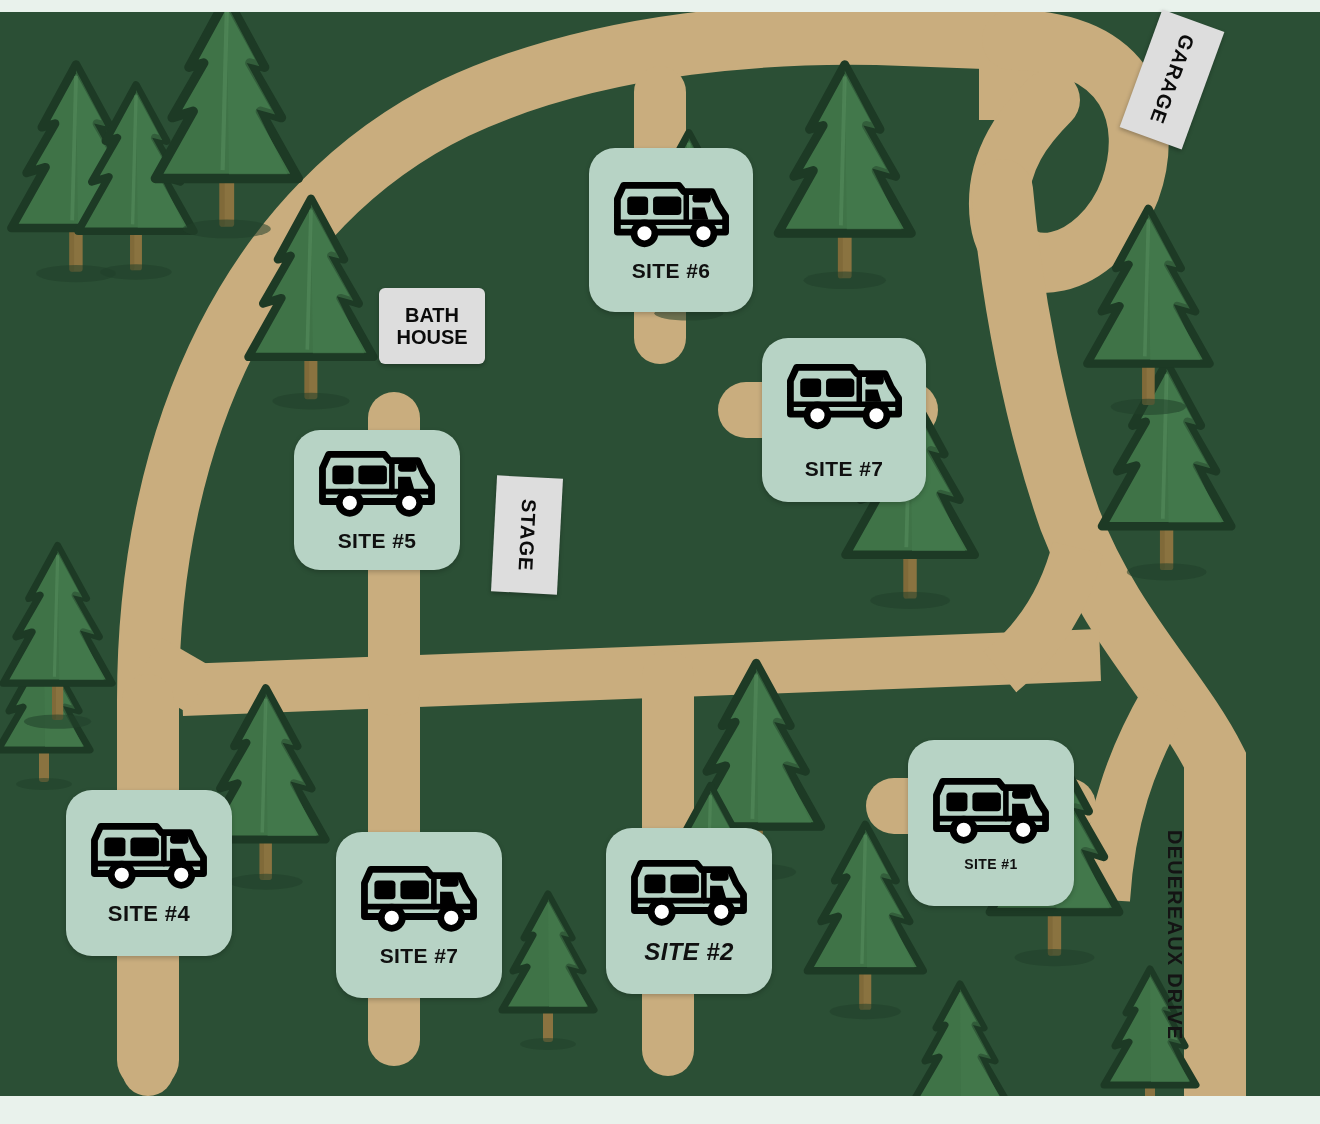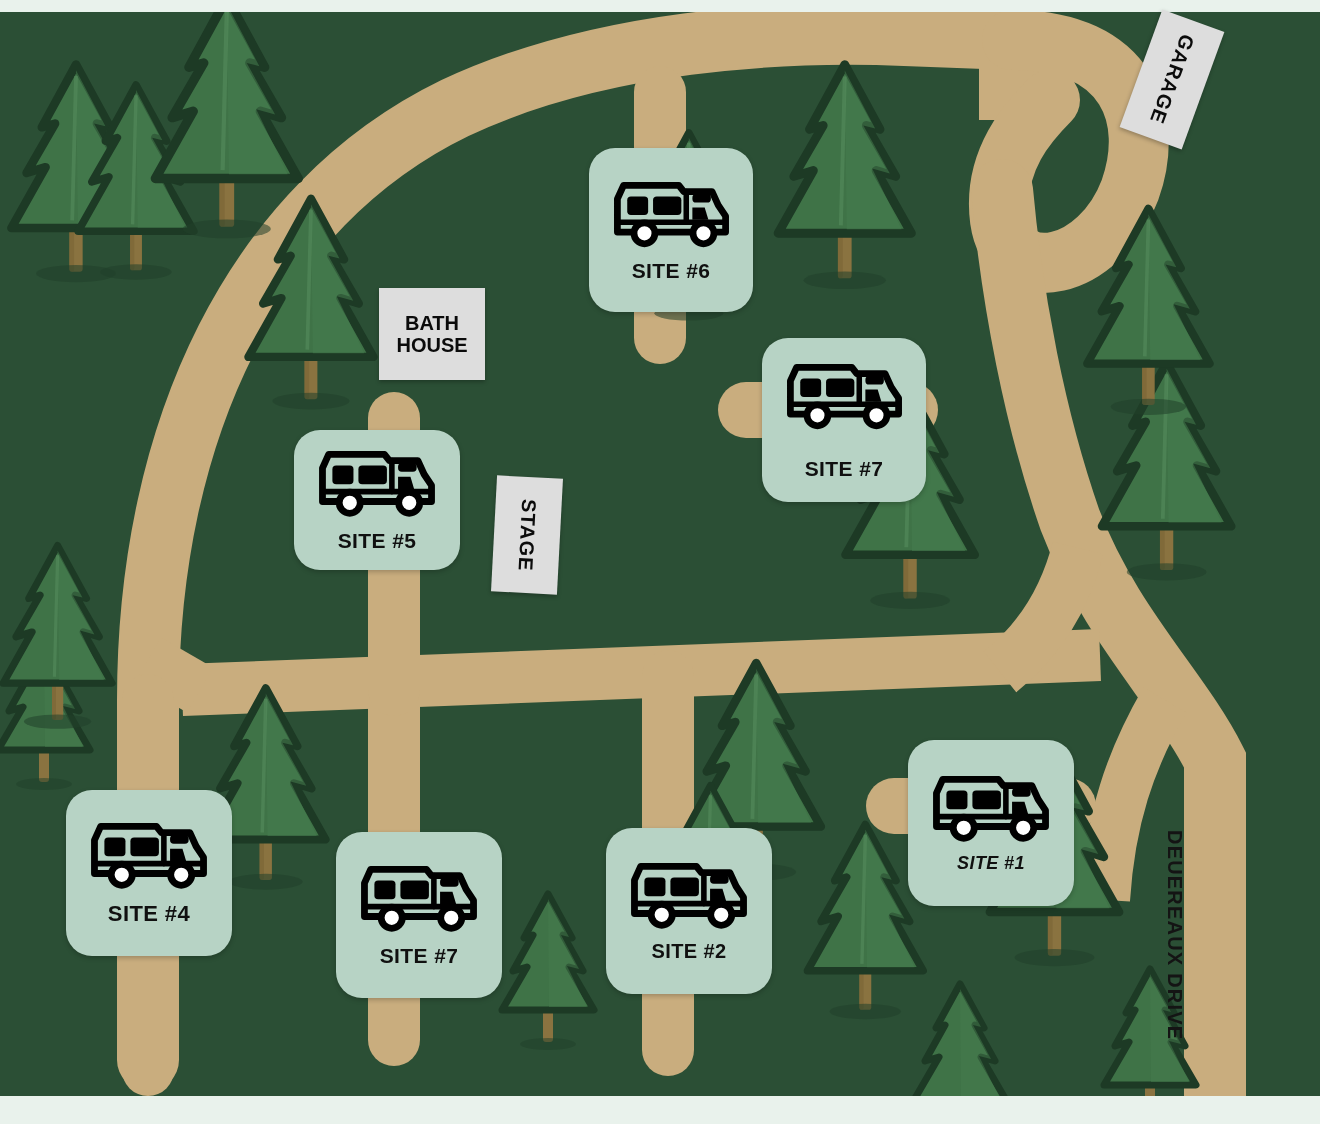--- a/index.html
+++ b/index.html
@@ -50,22 +50,23 @@
     align-items:center;
     justify-content:center;
     color:#0b0b0b;
     font-weight:bold;
     text-align:center;
     line-height:1.12;
   }
 
   #bath-house {
     left:379px; top:288px;
-    width:106px; height:92px;
+    width:106px; height:76px;
     font-size:20px;
+    border-radius:6px;
   }
   #stage {
     left:494px; top:477px;
     width:66px; height:116px;
     font-size:20px;
     transform:rotate(3deg);
   }
   #stage .rot { transform:rotate(90deg); white-space:nowrap; letter-spacing:1px; }
   #garage {
     left:1139px; top:17px;
@@ -237,21 +238,21 @@
     <rect x="134" y="26" width="30" height="14" rx="6" fill="#000"></rect>
 
     <path d="M134 48 L154 48 L160 68 L134 68 Z" fill="#000"></path>
 
     <g fill="#fff" stroke="#000" stroke-width="11">
       <circle cx="56" cy="90" r="17"></circle>
       <circle cx="152" cy="90" r="17"></circle>
     </g>
   </svg>
         </div>
-        <div class="site-label" style="font-size: 18px; font-style: italic;">SITE #1</div>
+        <div class="site-label" style="font-size: 14px;">SITE #1</div>
       </div>
       <div class="site-card" style="left: 606px; top: 828px; width: 166px; height: 166px;">
         <div>
   <svg class="rv" width="126" height="75.6" viewBox="0 0 200 122">
     <g fill="none" stroke="#000" stroke-width="11" stroke-linejoin="round" stroke-linecap="round">
 
       <path d="M12 34 L12 88 L188 88 L188 62 L176 44 L166 22 L120 22 L112 12 L22 12 Z"></path>
 
       <path d="M14 72 L186 72" stroke-width="9"></path>
 
@@ -263,21 +264,21 @@
     <rect x="134" y="26" width="30" height="14" rx="6" fill="#000"></rect>
 
     <path d="M134 48 L154 48 L160 68 L134 68 Z" fill="#000"></path>
 
     <g fill="#fff" stroke="#000" stroke-width="11">
       <circle cx="56" cy="90" r="17"></circle>
       <circle cx="152" cy="90" r="17"></circle>
     </g>
   </svg>
         </div>
-        <div class="site-label" style="font-size: 20px;">SITE #2</div>
+        <div class="site-label" style="font-size: 24px; font-style: italic;">SITE #2</div>
       </div>
       <div class="site-card" style="left: 336px; top: 832px; width: 166px; height: 166px;">
         <div>
   <svg class="rv" width="126" height="75.6" viewBox="0 0 200 122">
     <g fill="none" stroke="#000" stroke-width="11" stroke-linejoin="round" stroke-linecap="round">
 
       <path d="M12 34 L12 88 L188 88 L188 62 L176 44 L166 22 L120 22 L112 12 L22 12 Z"></path>
 
       <path d="M14 72 L186 72" stroke-width="9"></path>
 

